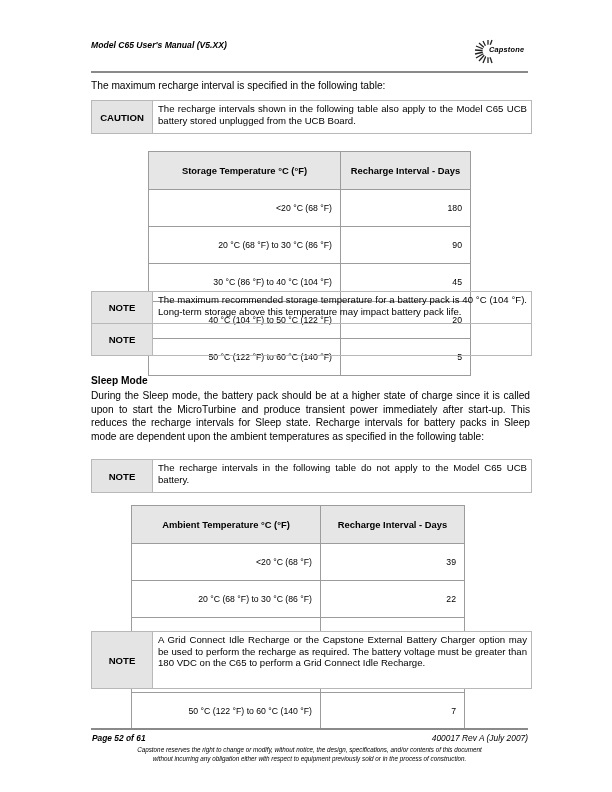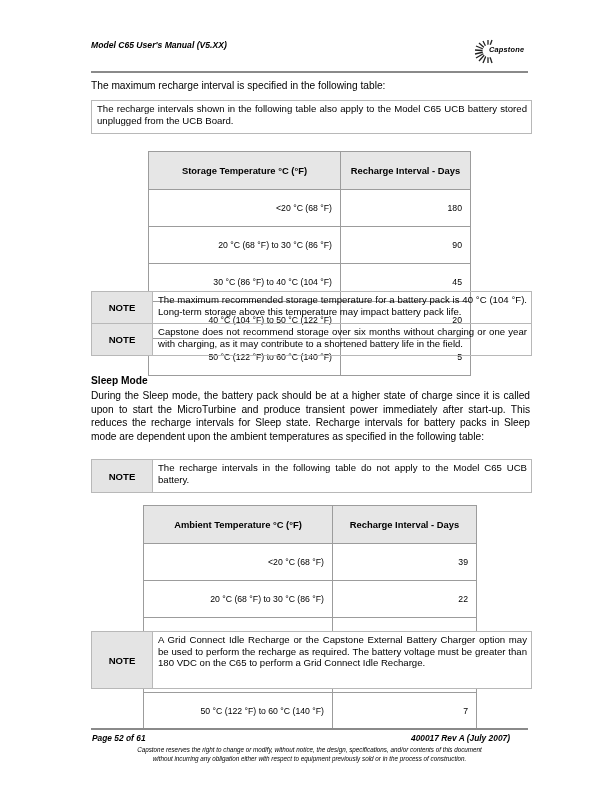--- a/index.html
+++ b/index.html
@@ -25,21 +25,21 @@
     table.tbl { position: absolute; border-collapse: collapse; font-size: 8.7px; }
     table.tbl th, table.tbl td { border: 1px solid #9c9c9c; text-align: center; padding: 8px; }
     table.tbl th { background: #e6e6e6; font-weight: bold; font-size: 9.4px; height: 21px; }
     table.tbl td { height: 20.2px; text-align: right; }
 
     .section-title { position: absolute; left: 91px; top: 375px; font-size: 10.2px; font-weight: bold; }
     .para { position: absolute; left: 91px; top: 389px; width: 439px; font-size: 10.2px; line-height: 13.6px; text-align: justify; }
 
     .footer-rule { position: absolute; left: 91px; top: 728px; width: 437px; height: 2px; background: #8a8a8a; }
     .footer-left { position: absolute; left: 92px; top: 733px; font-size: 8.4px; font-weight: bold; font-style: italic; }
-    .footer-right { position: absolute; right: 102px; top: 733px; font-size: 8.4px; font-weight: bold; font-style: italic; }
+    .footer-right { position: absolute; right: 84px; top: 733px; font-size: 8.4px; font-weight: normal; font-style: italic; }
     .disclaimer { position: absolute; left: 91px; top: 746px; width: 437px; text-align: center; font-size: 6.3px; font-style: italic; line-height: 8.6px; }
   </style>
 </head>
 <body>
 
 <div class="page-header">
   <div class="hdr-line">Model C65 User's Manual (V5.XX)</div>
   <div class="logo">
     <svg width="22" height="28" viewBox="0 0 22 28">
       <g stroke="#222" stroke-width="1.3" fill="none">
@@ -59,20 +59,21 @@
       <circle cx="17" cy="14" r="6.5" fill="#fff"></circle>
     </svg>
     <span class="logo-text">Capstone</span>
   </div>
 </div>
 <div class="hdr-rule"></div>
 
 <div class="intro">The maximum recharge interval is specified in the following table:</div>
 
 <div class="box" style="top:100px; height:32px;">
+  <div class="box-label">CAUTION</div>
   <div class="box-text">The recharge intervals shown in the following table also apply to the Model C65 UCB battery stored unplugged from the UCB Board.</div>
 </div>
 
 <table class="tbl" style="left:148px; top:151px; width:323px;">
   <thead>
     <tr>
       <th style="width:175px;">Storage Temperature °C (°F)</th>
       <th>Recharge Interval - Days</th>
     </tr>
   </thead>
@@ -100,33 +101,32 @@
   </tbody>
 </table>
 
 <div class="box-stack" style="top:291px;">
   <div class="row" style="height:31px;">
     <div class="box-label">NOTE</div>
     <div class="box-text">The maximum recommended storage temperature for a battery pack is 40 °C (104 °F). Long-term storage above this temperature may impact battery pack life.</div>
   </div>
   <div class="row" style="height:31px;">
     <div class="box-label">NOTE</div>
-    <div class="box-text">Capstone does not recommend storage over six months without charging or one year with charging, as it may contribute to a shortened battery life in the field.</div>
   </div>
 </div>
 
 <div class="section-title">Sleep Mode</div>
 <div class="para">During the Sleep mode, the battery pack should be at a higher state of charge since it is called upon to start the MicroTurbine and produce transient power immediately after start-up. This reduces the recharge intervals for Sleep state. Recharge intervals for battery packs in Sleep mode are dependent upon the ambient temperatures as specified in the following table:</div>
 
 <div class="box" style="top:459px; height:32px;">
   <div class="box-label">NOTE</div>
   <div class="box-text">The recharge intervals in the following table do not apply to the Model C65 UCB battery.</div>
 </div>
 
-<table class="tbl" style="left:143px; top:505px; width:334px;">
+<table class="tbl" style="left:131px; top:505px; width:334px;">
   <thead>
     <tr>
       <th style="width:172px;">Ambient Temperature °C (°F)</th>
       <th>Recharge Interval - Days</th>
     </tr>
   </thead>
   <tbody>
     <tr>
       <td style="height:18.6px;">&lt;20 °C (68 °F)</td>
       <td>39</td>

